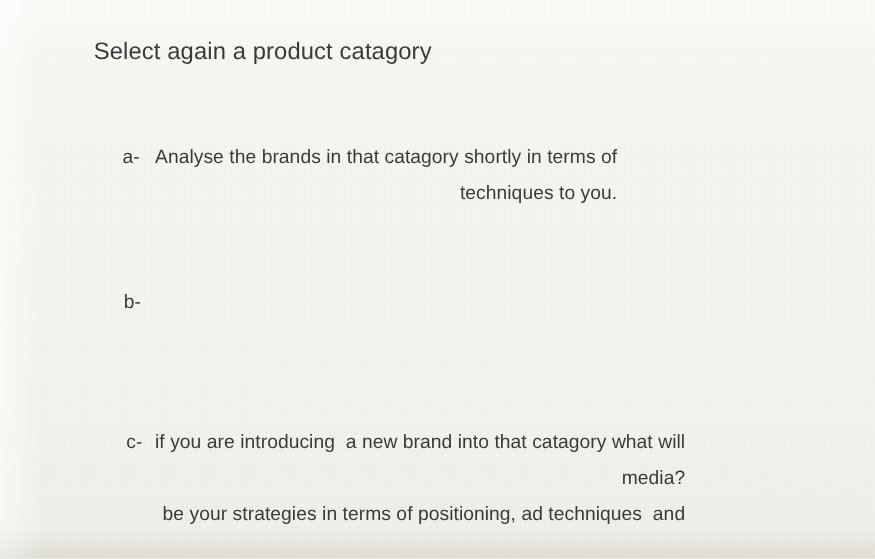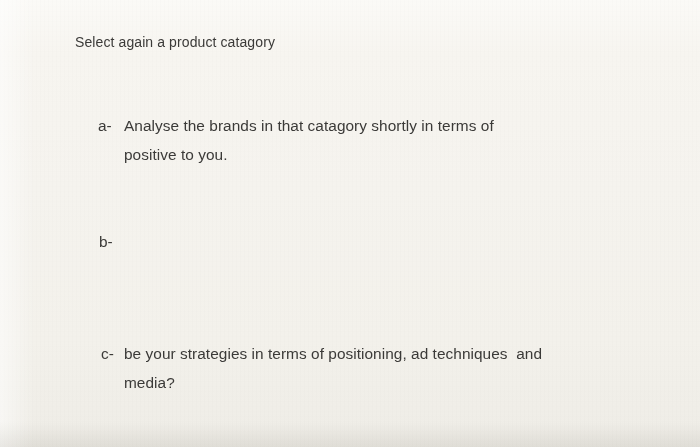--- a/index.html
+++ b/index.html
@@ -68,21 +68,21 @@
   #content {
     position: relative;
     z-index: 2;
     color: #3b3a38;
   }
 
   .heading {
     position: absolute;
     left: 75px;
     top: 31px;
-    font-size: 14px;
+    font-size: 19px;
     line-height: 22px;
     letter-spacing: 0.1px;
     color: #3b3a38;
     white-space: pre;
   }
 
   .item {
     position: absolute;
     display: flex;
     align-items: flex-start;
@@ -95,20 +95,21 @@
     flex: 0 0 auto;
     white-space: pre;
     color: #3b3a38;
   }
   .lines {
     flex: 1 1 auto;
   }
   .line {
     white-space: pre;
     display: block;
+    text-align: right;
   }
 
   
   #item-a { left: 98px;  top: 111px; }
   #item-a .marker { width: 26px; }
 
   #item-b { left: 99px;  top: 227px; }
   #item-b .marker { width: 23px; }
 
   #item-c { left: 101px; top: 339px; }
@@ -124,32 +125,33 @@
   <div id="bottom-shade"></div>
 
   <div id="content">
 
     <div class="heading">Select again a product catagory</div>
 
     <div class="item" id="item-a">
       <span class="marker">a-</span>
       <span class="lines">
         <span class="line">Analyse the brands in that catagory shortly in terms of</span>
-        <span class="line">positive to you.</span>
+        <span class="line">techniques to you.</span>
       </span>
     </div>
 
     <div class="item" id="item-b">
       <span class="marker">b-</span>
       <span class="lines">
       </span>
     </div>
 
     <div class="item" id="item-c">
       <span class="marker">c-</span>
       <span class="lines">
+        <span class="line">if you are introducing  a new brand into that catagory what will</span>
+        <span class="line">media?</span>
         <span class="line">be your strategies in terms of positioning, ad techniques  and</span>
-        <span class="line">media?</span>
       </span>
     </div>
 
   </div>
 </div>
 
 </body></html>

